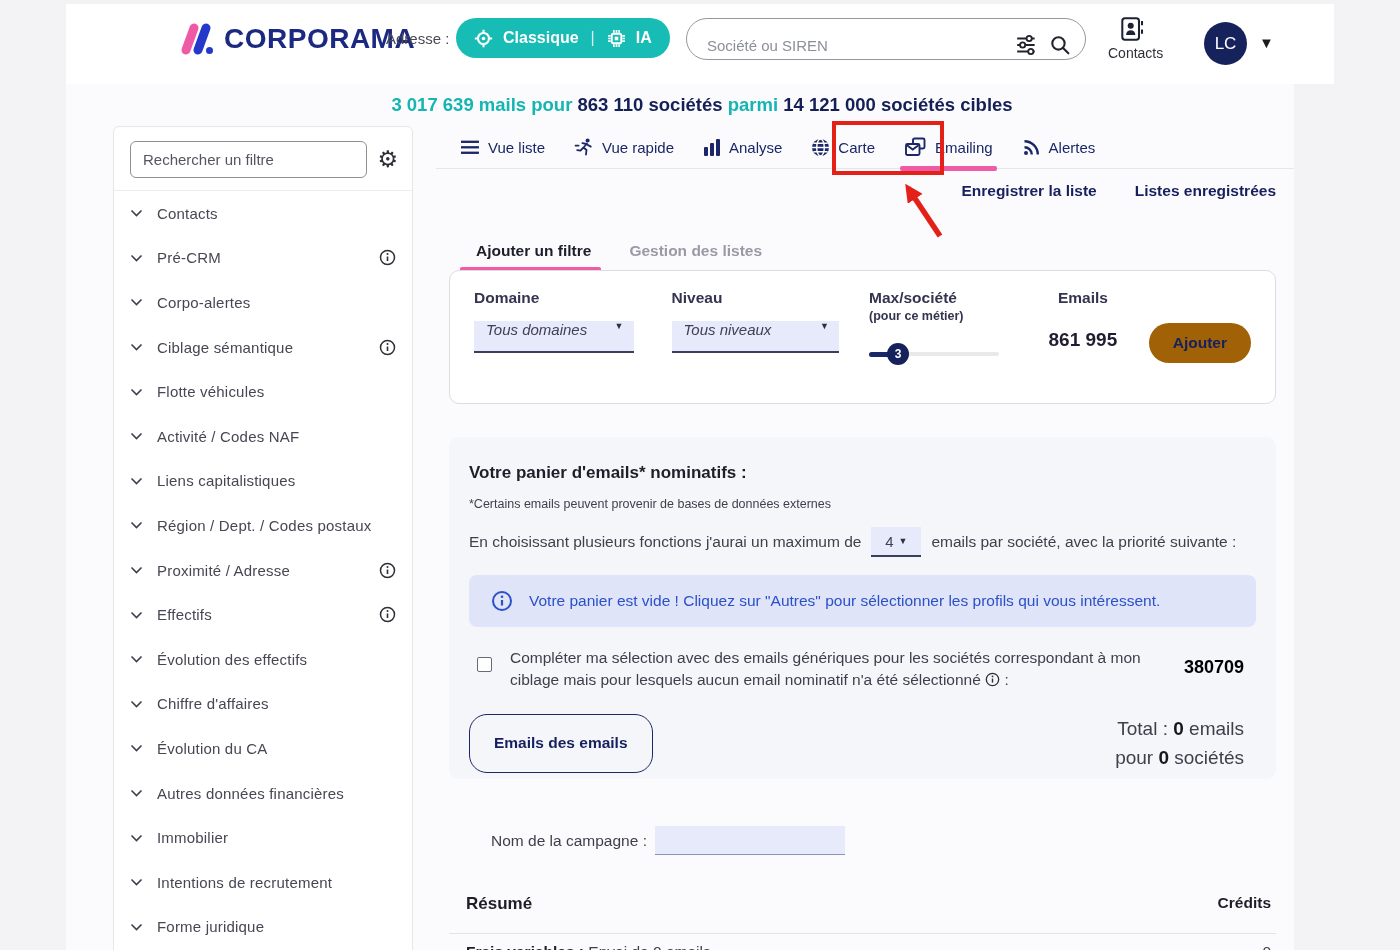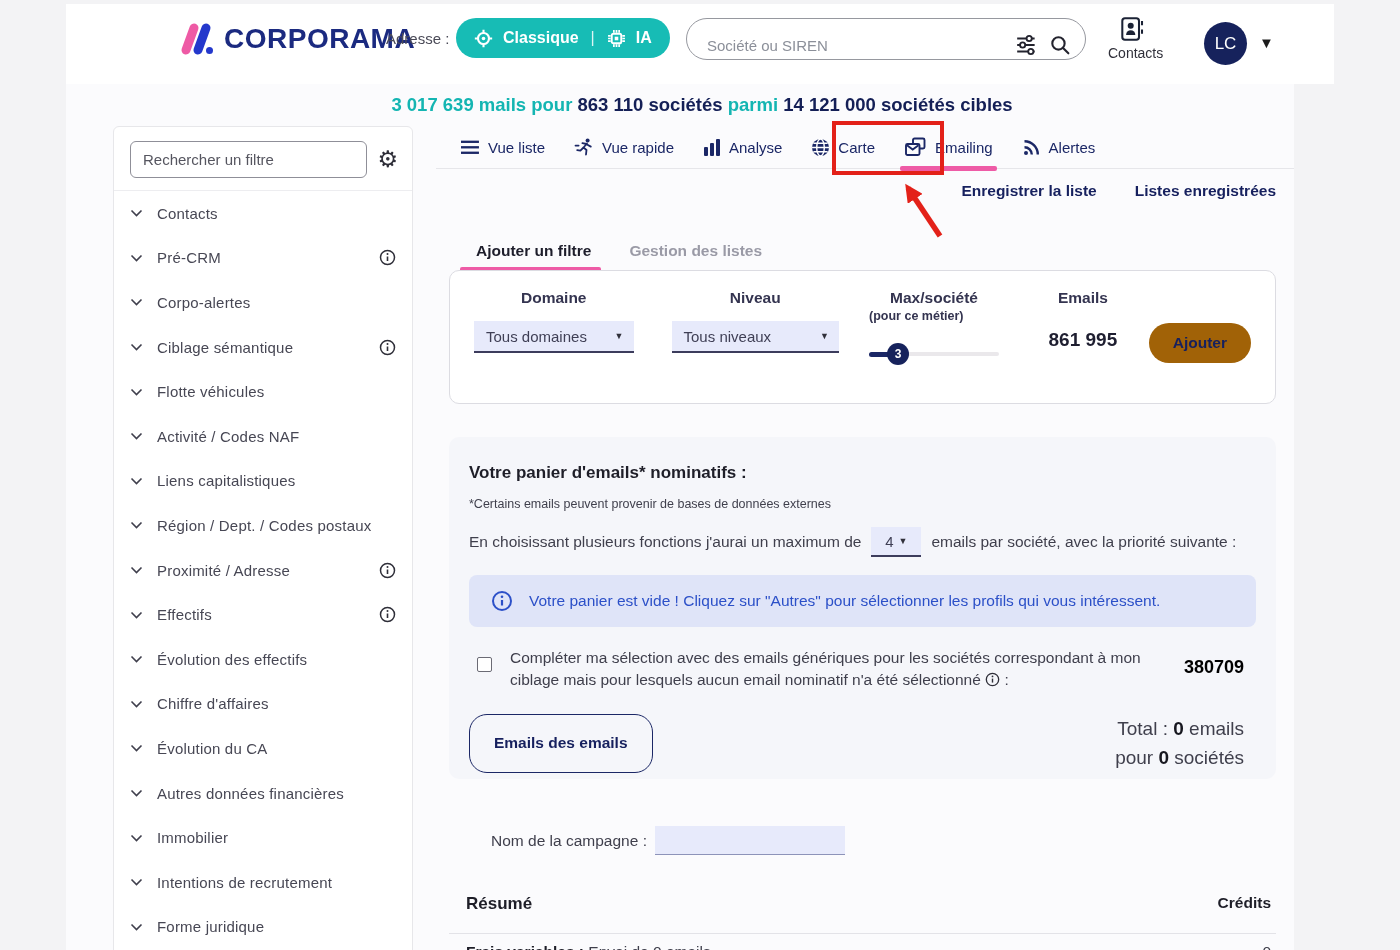--- a/index.html
+++ b/index.html
@@ -53,23 +53,23 @@
   .subtabs { position:absolute; left:410px; top:238px; display:flex; gap:38px; }
   .subtab { font-size:15.5px; cursor:pointer; padding-bottom:8px; position:relative; }
   .subtab.active { color:#1d1d2b; font-weight:700; }
   .subtab.active::after { content:""; position:absolute; left:-16px; right:-10px; bottom:-4px; height:5px; background:#ee5ba6; border-radius:2px; }
   .subtab.inactive { color:#9a9aa6; font-weight:600; }
 
   
   .filter-card { position:absolute; left:383px; top:266px; width:827px; height:134px; background:#fff; border:1px solid #dcdce2;
                  border-radius:10px; padding:18px 24px 0 24px; display:flex; }
   .fcol { display:flex; flex-direction:column; }
-  .fcol .flabel { font-size:15.5px; font-weight:600; color:#343450; margin-bottom:14px;text-align:center; }
-  .select-box { height:32px; background:#e7eafb; border-bottom:2px solid #3c3c5c; display:flex; align-items:center;
-                justify-content:space-between; padding:0 10px 0 12px; font-size:15px; color:#3f3f55; cursor:pointer; }
+  .fcol .flabel { font-size:15.5px; font-weight:600; color:#343450; margin-bottom:14px; }
+  .select-box { height:32px; background:#e7eafb; border-bottom:2px solid #3c3c5c; display:flex; align-items:flex-start;
+                justify-content:space-between; padding:0 10px 0 12px; font-size:15px; color:#3f3f55; cursor:pointer;font-style:italic; }
   .sel-caret { font-size:9px; color:#30303a; }
   .col-domaine { width:200px; margin-right:38px; }
   .col-niveau  { width:210px; margin-right:30px; }
   .col-max { width:150px; margin-right:36px; }
   .col-max .flabel { margin-bottom:0; }
   .col-max .fsub { font-size:12.5px; font-weight:700; color:#343450; margin-top:2px; margin-bottom:14px; }
   .slider { position:relative; width:130px; height:22px; margin-top:6px; cursor:pointer; }
   .slider .track { position:absolute; top:9px; left:0; right:0; height:4px; background:#eae8eb; border-radius:2px; }
   .slider .fill  { position:absolute; top:8.5px; left:0; width:26px; height:5px; background:#1b2766; border-radius:3px; }
   .slider .handle { position:absolute; top:0; left:18px; width:22px; height:22px; border-radius:50%; background:#16225c; color:#fff;

